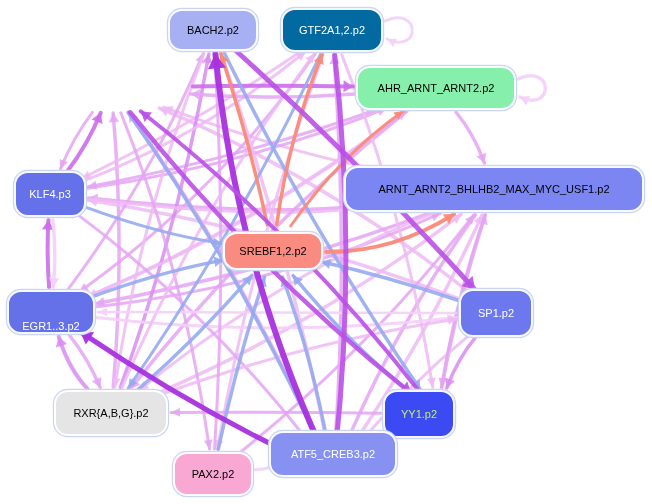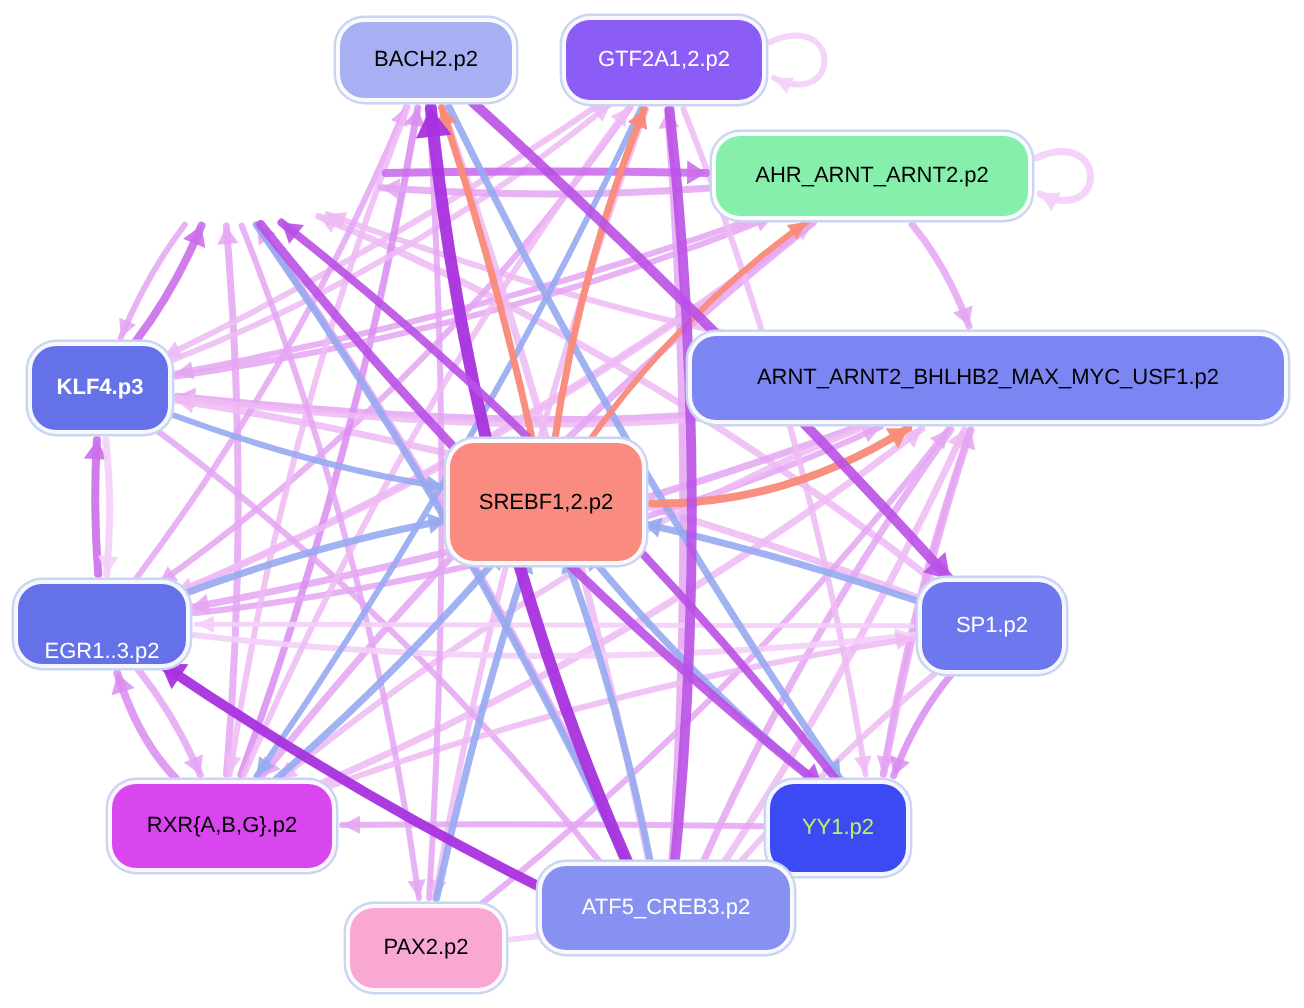--- a/index.html
+++ b/index.html
@@ -176,42 +176,42 @@
       <polygon points="140.74011527896306,111.29780132914253 151.9974420882961,112.49471114524043 144.5972271921783,121.9412353468331" fill="rgba(185,80,230,0.9)"></polygon>
       <path d="M 385 21 C 421 5, 421 55, 387 39" fill="none" stroke="rgba(244,207,249,0.9)" stroke-width="3" stroke-linecap="round"></path>
       <polygon points="387,39 397.0594549832934,38.76048916706444 393.22728165632446,46.903857486873385" fill="rgba(244,207,249,0.9)"></polygon>
       <path d="M 518 79 C 554 63, 554 113, 520 97" fill="none" stroke="rgba(244,207,249,0.9)" stroke-width="3.5" stroke-linecap="round"></path>
       <polygon points="520,97 530.3788027605408,96.0818751404137 525.9079338790771,105.58247151352413" fill="rgba(244,207,249,0.9)"></polygon>
     </svg>
 
   <div class="node" style="left: 213px; top: 30px; width: 90px; height: 42px; background: rgb(167, 176, 242); color: rgb(0, 0, 0);">
       <span>BACH2.p2</span>
     </div>
-  <div class="node" style="left: 332px; top: 30px; width: 102px; height: 44px; background: #8b5cf6; color: rgb(255, 255, 255);">
+  <div class="node" style="left: 332px; top: 30px; width: 102px; height: 44px; background: #0369a1; color: rgb(255, 255, 255);">
       <span>GTF2A1,2.p2</span>
     </div>
   <div class="node" style="left: 436px; top: 88px; width: 160px; height: 44px; background: #86efac; color: rgb(0, 0, 0);">
       <span>AHR_ARNT_ARNT2.p2</span>
     </div>
-  <div class="node" style="left: 50px; top: 194px; width: 72px; height: 46px; background: rgb(101, 113, 233); color: rgb(255, 255, 255); font-weight: bold;">
+  <div class="node" style="left: 50px; top: 194px; width: 72px; height: 46px; background: rgb(101, 113, 233); color: rgb(255, 255, 255);">
       <span>KLF4.p3</span>
     </div>
   <div class="node" style="left: 494px; top: 189px; width: 300px; height: 46px; background: rgb(123, 134, 242); color: rgb(0, 0, 0);">
       <span>ARNT_ARNT2_BHLHB2_MAX_MYC_USF1.p2</span>
     </div>
-  <div class="node" style="left: 273px; top: 251px; width: 100px; height: 63px; background: rgb(249, 139, 128); color: rgb(0, 0, 0);">
+  <div class="node" style="left: 273px; top: 251px; width: 100px; height: 38px; background: rgb(249, 139, 128); color: rgb(0, 0, 0);">
       <span>SREBF1,2.p2</span>
     </div>
   <div class="node" style="left: 51px; top: 312px; width: 88px; height: 44px; background: rgb(101, 113, 233); color: rgb(255, 255, 255); align-items: flex-end;">
       <span>EGR1..3.p2</span>
     </div>
   <div class="node" style="left: 496px; top: 313px; width: 74px; height: 48px; background: rgb(109, 120, 238); color: rgb(255, 255, 255);">
       <span>SP1.p2</span>
     </div>
-  <div class="node" style="left: 111px; top: 413px; width: 114px; height: 46px; background: #d946ef; color: rgb(0, 0, 0);">
+  <div class="node" style="left: 111px; top: 413px; width: 114px; height: 46px; background: #e5e5e5; color: rgb(0, 0, 0);">
       <span>RXR{A,B,G}.p2</span>
     </div>
   <div class="node" style="left: 419px; top: 414px; width: 72px; height: 48px; background: rgb(59, 74, 242); color: #bef264;">
       <span>YY1.p2</span>
     </div>
   <div class="node" style="left: 213px; top: 474px; width: 80px; height: 44px; background: #f9a8d4; color: rgb(0, 0, 0);">
       <span>PAX2.p2</span>
     </div>
   <div class="node" style="left: 333px; top: 454px; width: 128px; height: 46px; background: rgb(135, 145, 241); color: rgb(255, 255, 255);">
       <span>ATF5_CREB3.p2</span>

